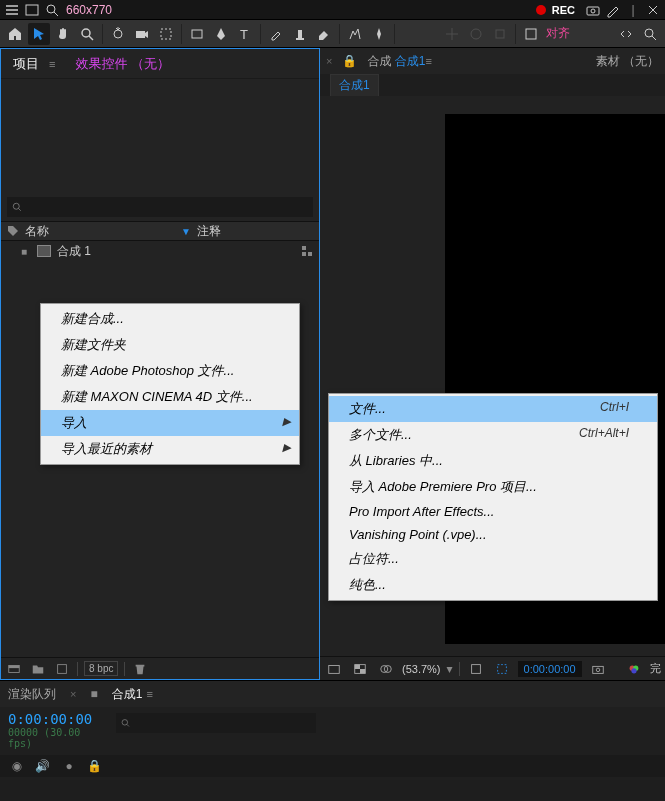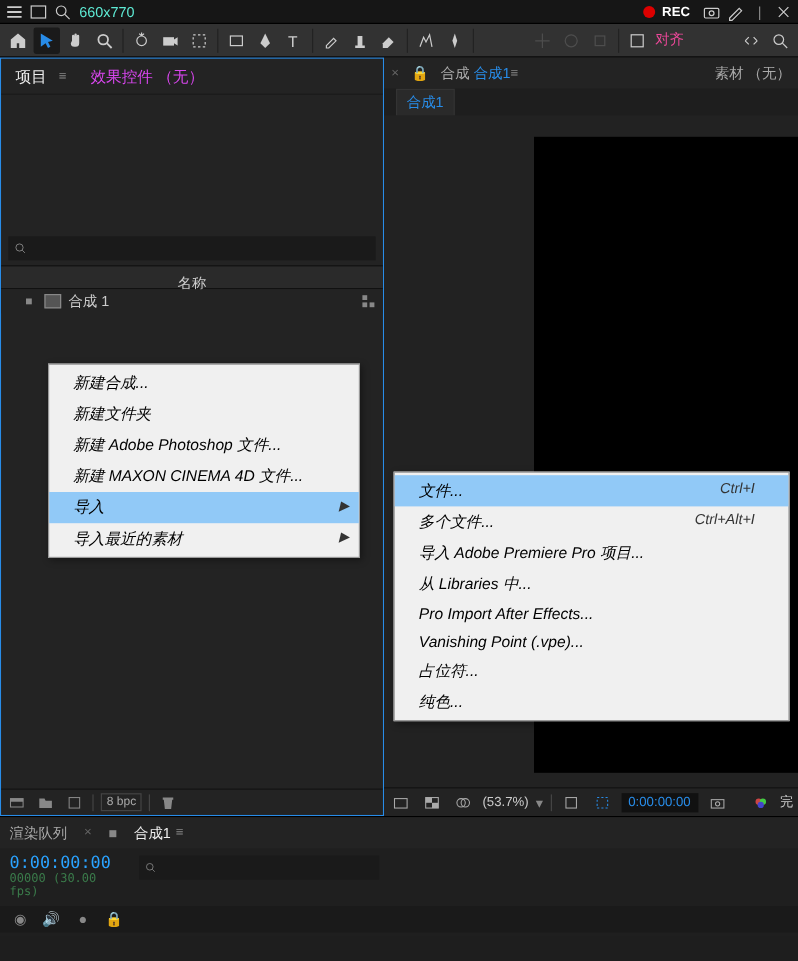--- a/index.html
+++ b/index.html
@@ -1,21 +1,21 @@
 <!DOCTYPE html>
 <html><head>
 <meta charset="utf-8">
 <style>
   * { box-sizing: border-box; margin: 0; padding: 0; font-family: "Microsoft YaHei", Arial, sans-serif; }
   body { background: #1e1e1e; color: #ccc; width: 665px; height: 801px; overflow: hidden; font-size: 12px; }
 
   
   .topbar { height: 20px; background: #161616; display: flex; align-items: center; padding: 0 4px; gap: 4px; border-bottom: 1px solid #000; }
   .topbar .icon { width: 16px; height: 16px; display: flex; align-items: center; justify-content: center; color: #ccc; }
-  .topbar .search-text { color: #5eead4; font-size: 12px; margin-left: 2px; flex: 0 0 auto; }
+  .topbar .search-text { color: #f9a8d4; font-size: 12px; margin-left: 2px; flex: 0 0 auto; }
   .topbar .spacer { flex: 1; }
   .rec-dot { width: 10px; height: 10px; background: #d00; border-radius: 50%; }
   .rec-label { color: #fff; font-weight: bold; font-size: 11px; margin-left: 2px; margin-right: 6px; }
 
   
   .toolbar { height: 28px; background: #323232; display: flex; align-items: center; padding: 0 4px; gap: 2px; border-bottom: 1px solid #000; }
   .tool { width: 22px; height: 22px; display: flex; align-items: center; justify-content: center; color: #ccc; border-radius: 2px; }
   .tool.active { background: #1a1a1a; color: #288ce8; }
   .tool-sep { width: 1px; height: 20px; background: #222; margin: 0 2px; }
   .tool svg { width: 16px; height: 16px; }
@@ -28,21 +28,21 @@
   .project-panel { width: 320px; background: #232323; border-right: 1px solid #000; display: flex; flex-direction: column; position: relative; border:1px solid #288ce8; }
   .panel-tabs { height: 30px; display: flex; align-items: center; padding: 0 8px; gap: 16px; background: #232323; border-bottom: 1px solid #1a1a1a; }
   .panel-tab { color: #d946ef; font-size: 13px; padding: 4px 4px; }
   .panel-tab.active { color: #eee; }
   .panel-menu { color: #888; font-size: 11px; margin-left: -10px; }
 
   .project-body { flex: 1; background: #232323; position: relative; }
   .search-row { position: absolute; top: 118px; left: 6px; right: 6px; height: 20px; background: #1a1a1a; display: flex; align-items: center; padding: 0 4px; gap: 4px; }
   .search-row input { flex: 1; background: transparent; border: none; color: #ccc; font-size: 11px; outline: none; }
 
-  .cols-header { position: absolute; top: 142px; left: 0; right: 0; height: 20px; background: #2a2a2a; display: flex; align-items: center; padding: 0 6px; gap: 6px; border-top:1px solid #111;border-bottom:1px solid #111;flex-direction:column;}
+  .cols-header { position: absolute; top: 142px; left: 0; right: 0; height: 20px; background: #2a2a2a; display: flex; align-items: center; padding: 0 6px; gap: 6px; border-top:1px solid #111;border-bottom:1px solid #111;}
   .col-tag { width: 12px; height: 12px; }
   .col-name { flex: 0 0 150px; font-size: 12px; }
   .col-sort { color:#288ce8; font-size:10px; }
   .col-comment { font-size: 12px; }
 
   .item-row { position: absolute; top: 162px; left: 0; right: 0; height: 20px; display: flex; align-items: center; padding: 0 6px; gap: 6px; background:#232323;}
   .item-row .tag { width:8px;height:14px; }
   .item-row .expand { color:#888; font-size:10px;width:10px;}
   .item-row .item-icon { width:14px;height:12px;background:#555;border:1px solid #888; }
   .item-row .name { font-size: 12px; color:#ccc; flex:1;}
@@ -450,26 +450,26 @@
 <div class="context-menu cm2">
   <div class="mi hl">
       <span>文件...</span>
       <span class="shortcut">Ctrl+I</span>
     </div>
   <div class="mi">
       <span>多个文件...</span>
       <span class="shortcut">Ctrl+Alt+I</span>
     </div>
   <div class="mi">
+      <span>从 Libraries 中...</span>
+    </div>
+  <div class="mi">
       <span>导入 Adobe Premiere Pro 项目...</span>
     </div>
   <div class="mi">
-      <span>从 Libraries 中...</span>
-    </div>
-  <div class="mi">
       <span>Pro Import After Effects...</span>
     </div>
   <div class="mi">
       <span>Vanishing Point (.vpe)...</span>
     </div>
   <div class="mi">
       <span>占位符...</span>
     </div>
   <div class="mi">
       <span>纯色...</span>

